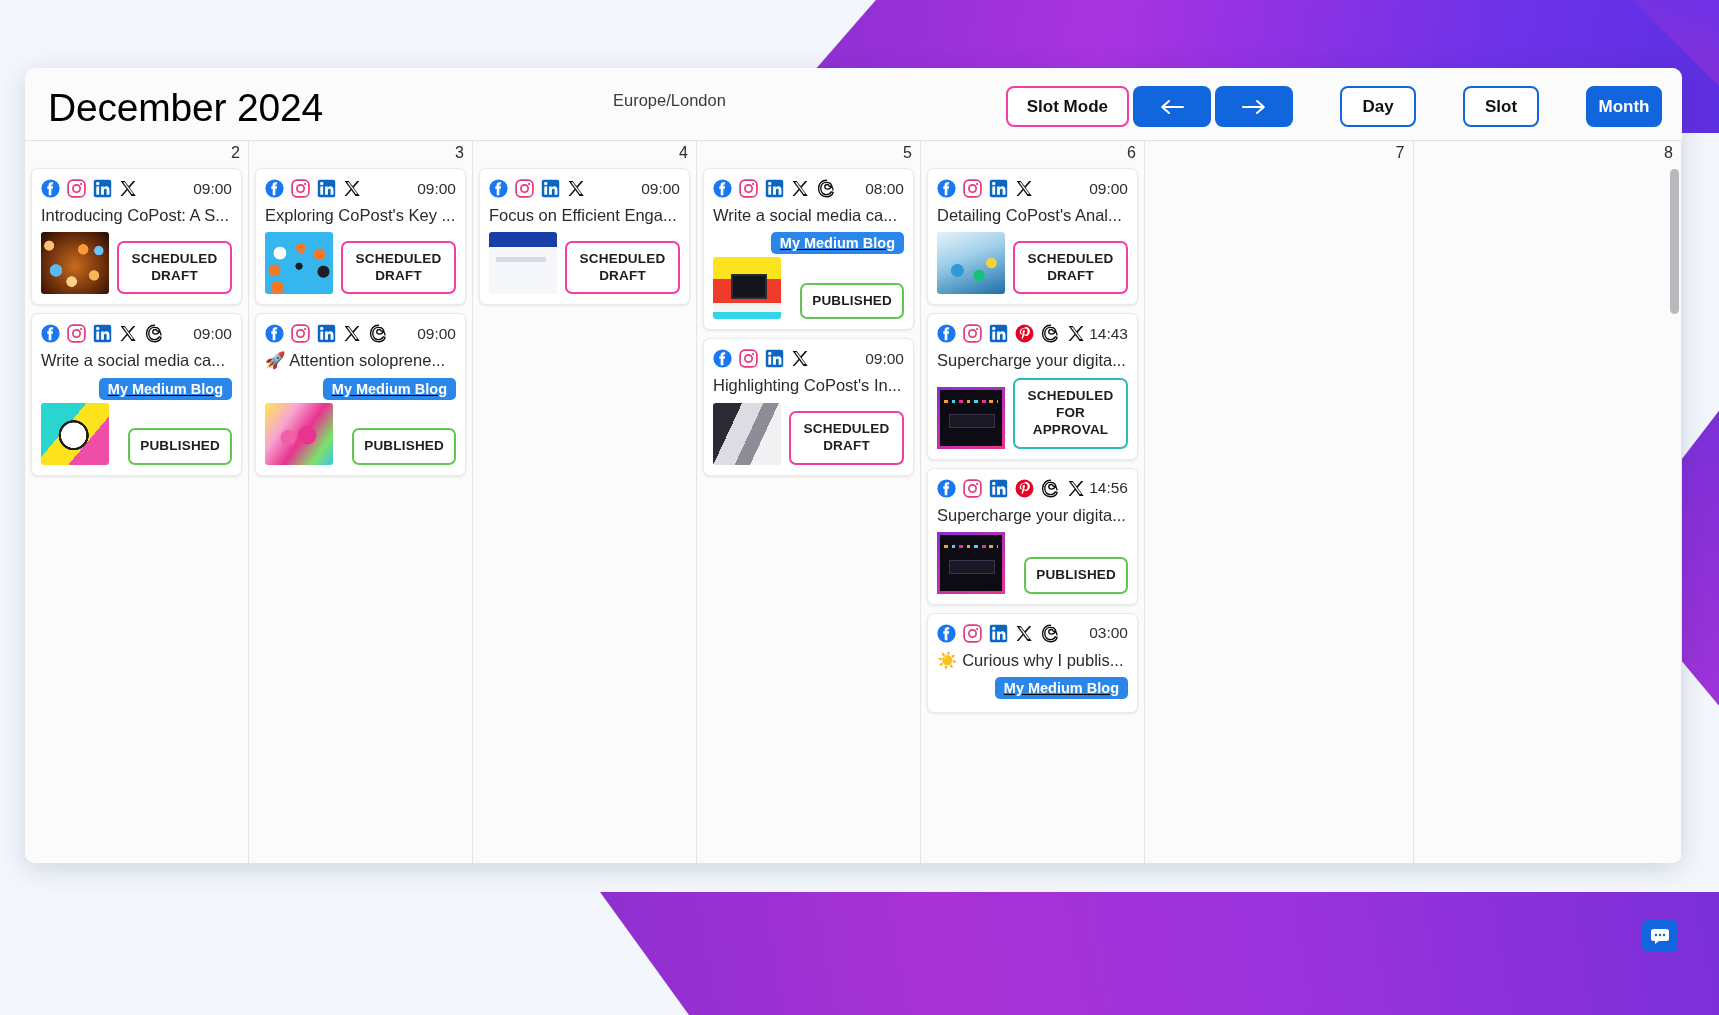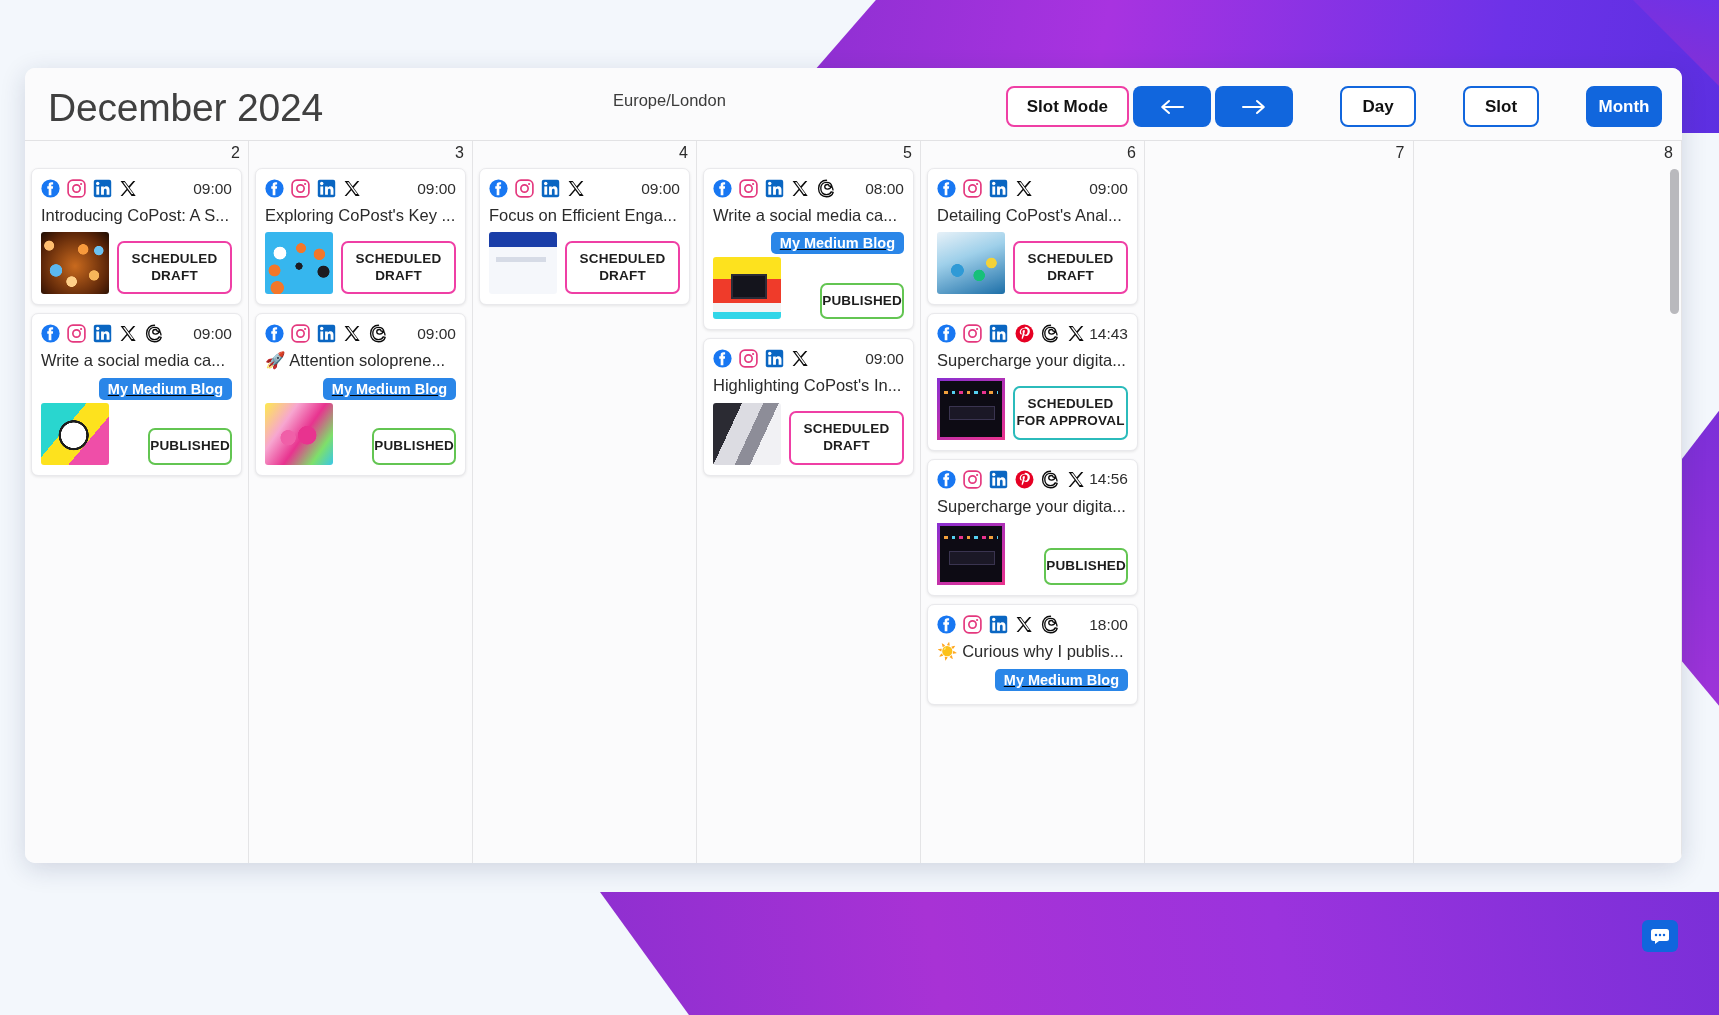--- a/index.html
+++ b/index.html
@@ -49,21 +49,21 @@
   }
 
   
   .cal-header {
     position: relative;
     height: 72px;
     background: #fbfbfc;
   }
   .cal-title {
     position: absolute; left: 23px; top: 18px;
-    font-size: 39px; font-weight: 400; color: #404040;
+    font-size: 39px; font-weight: 400; color: #000000;
     letter-spacing: -0.2px;
   }
   .timezone {
     position: absolute; left: 588px; top: 23px;
     font-size: 16.5px; color: #3b3b3b;
   }
   .toolbar {
     position: absolute; right: 20px; top: 18px;
     display: flex; align-items: center; gap: 4px;
   }
@@ -182,21 +182,21 @@
     overflow: hidden;
     position: relative;
   }
   .status {
     margin-left: auto;
     border-radius: 7px;
     font-size: 13.5px;
     font-weight: 700;
     letter-spacing: .2px;
     text-align: center;
-    padding: 8px 0;
+    padding: 8px 10px;
     line-height: 1.25;
     background: #fff;
     color: #1d1d1d;
     white-space: pre-line;
   }
   .status.draft { border: 2px solid #ef3fa5; }
   .status.published { border: 2px solid #63c552; }
   .status.approval { border: 2px solid #2bbbbb; }
 
   
@@ -705,21 +705,21 @@
                   <circle cx="6" cy="5.6" r="2.15" fill="#fff"></circle>
                   <path d="M10.2 9.4h3.4v1.5c.6-1 1.8-1.8 3.4-1.8 2.6 0 3.8 1.6 3.8 4.6v6.1h-3.6v-5.4c0-1.4-.5-2.2-1.7-2.2-1.1 0-1.7.8-1.7 2.2v5.4h-3.6V9.4z" fill="#fff"></path>
                 </svg>
                 <svg width="19" height="19" viewBox="0 0 24 24" class="ic">
                   <path d="M2 2.4h5.2l5 6.9 5.8-6.9h2.6l-7.2 8.5 7.7 10.6h-5.2l-5.3-7.3-6.2 7.3H2l7.6-9-7.6-10.1zm3.1 1.7 11 14.9h2.1L7.2 4.1H5.1z" fill="#0b0b0b"></path>
                 </svg>
                 <svg width="19" height="19" viewBox="0 0 24 24" class="ic">
                   <path d="M12 1.6C6.2 1.6 2 5.7 2 12s4.2 10.4 10 10.4c4.6 0 7.4-2.3 8.4-5.4l-2.5-.8c-.7 2.2-2.6 3.6-5.9 3.6-4.2 0-7.2-3-7.2-7.8S7.8 4.2 12 4.2c3.9 0 6.6 2.4 7 5.8-.9-.6-2.1-1-3.6-1.1-.2-1.1-.9-2-2.4-2-1.9 0-3.2 1.2-3.2 2.9 0 1.9 1.6 2.9 3.5 2.9 2.5 0 4.3-1.1 4.8-3.3 1.4 1 2.1 2.6 2.1 4.4" fill="none" stroke="#0b0b0b" stroke-width="1.7" stroke-linecap="round" stroke-linejoin="round"></path>
                 </svg>
               </div>
-              <div class="card-time">18:00</div>
+              <div class="card-time">03:00</div>
             </div>
             <div class="card-title">☀️ Curious why I publis...</div>
             <div class="blog-tag-row">
               <span class="blog-tag">My Medium Blog</span>
             </div>
           </div>
         </div>
       </div>
       <div class="day-col wide">
         <div class="day-num">7</div>

